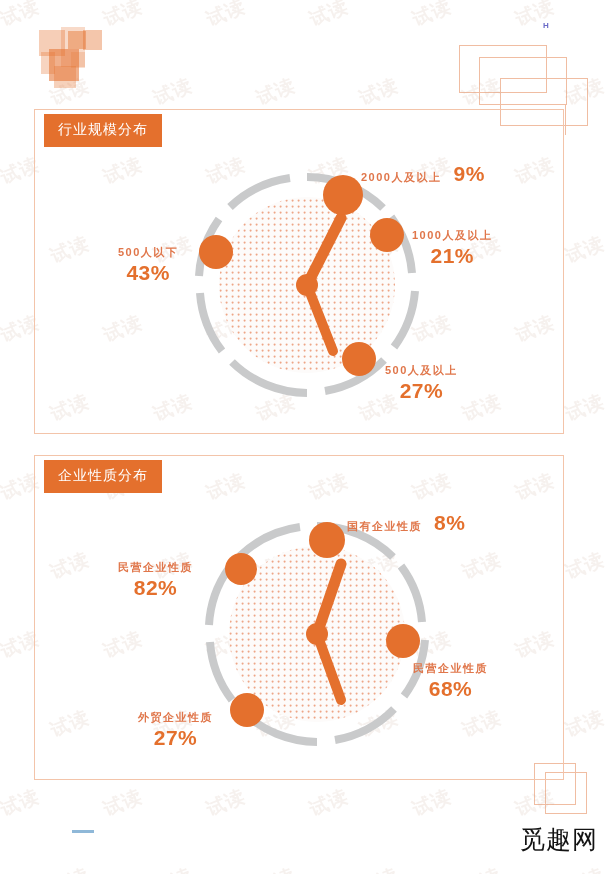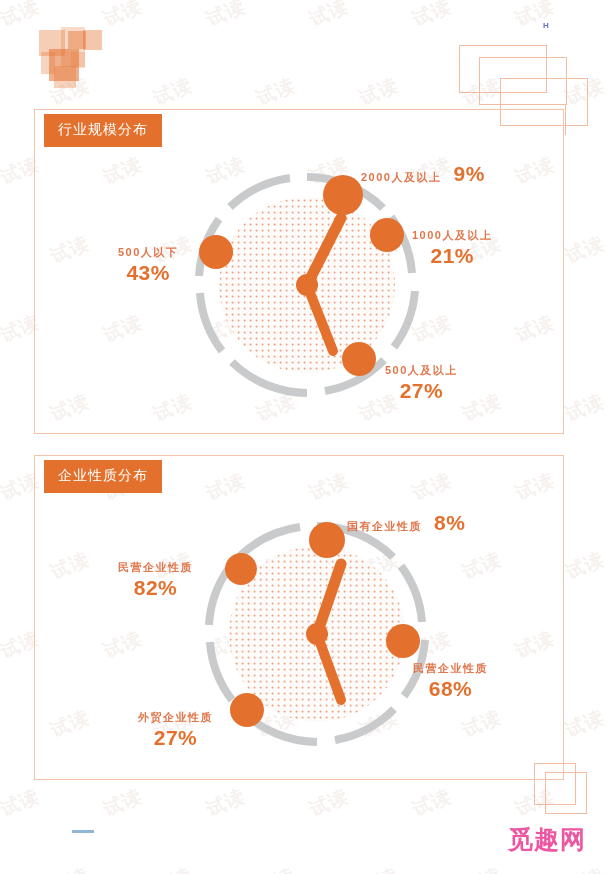--- a/index.html
+++ b/index.html
@@ -88,24 +88,24 @@
   }
   .lbl.inline { display:flex; align-items:baseline; gap:12px; }
   .lbl.stack { text-align:center; }
   .lbl.stack .v { display:block; margin-top:1px; }
   .lbl.stack-l { text-align:center; }
   .lbl.stack-l .v { display:block; margin-top:1px; }
 
   
   #footer-brand {
     position:absolute;
-    right:30px; bottom:18px;
+    right:18px; bottom:18px;
     font-size:25px;
-    font-weight:bold;
-    color:#ec4899;
+    font-weight:normal;
+    color:#000000;
     letter-spacing:1px;
     z-index:30;
     opacity:0.92;
   }
   #footer-dash {
     position:absolute;
     left:72px; bottom:41px;
     width:22px; height:3px;
     background:#8fb8d8;
     z-index:30;

